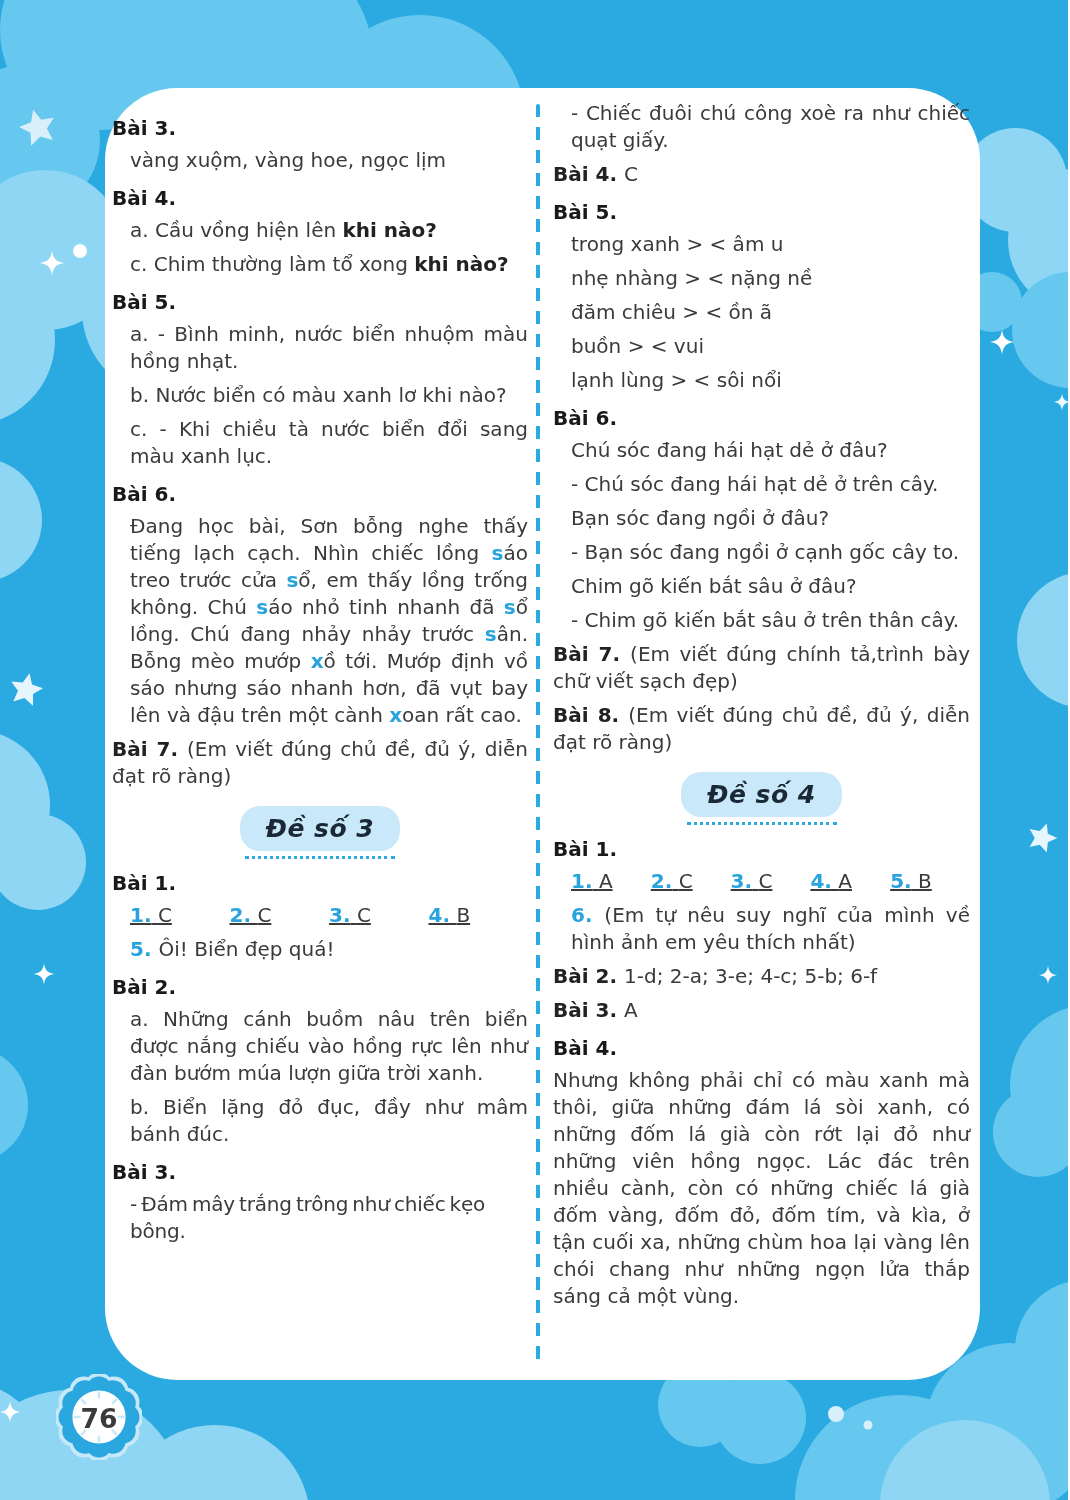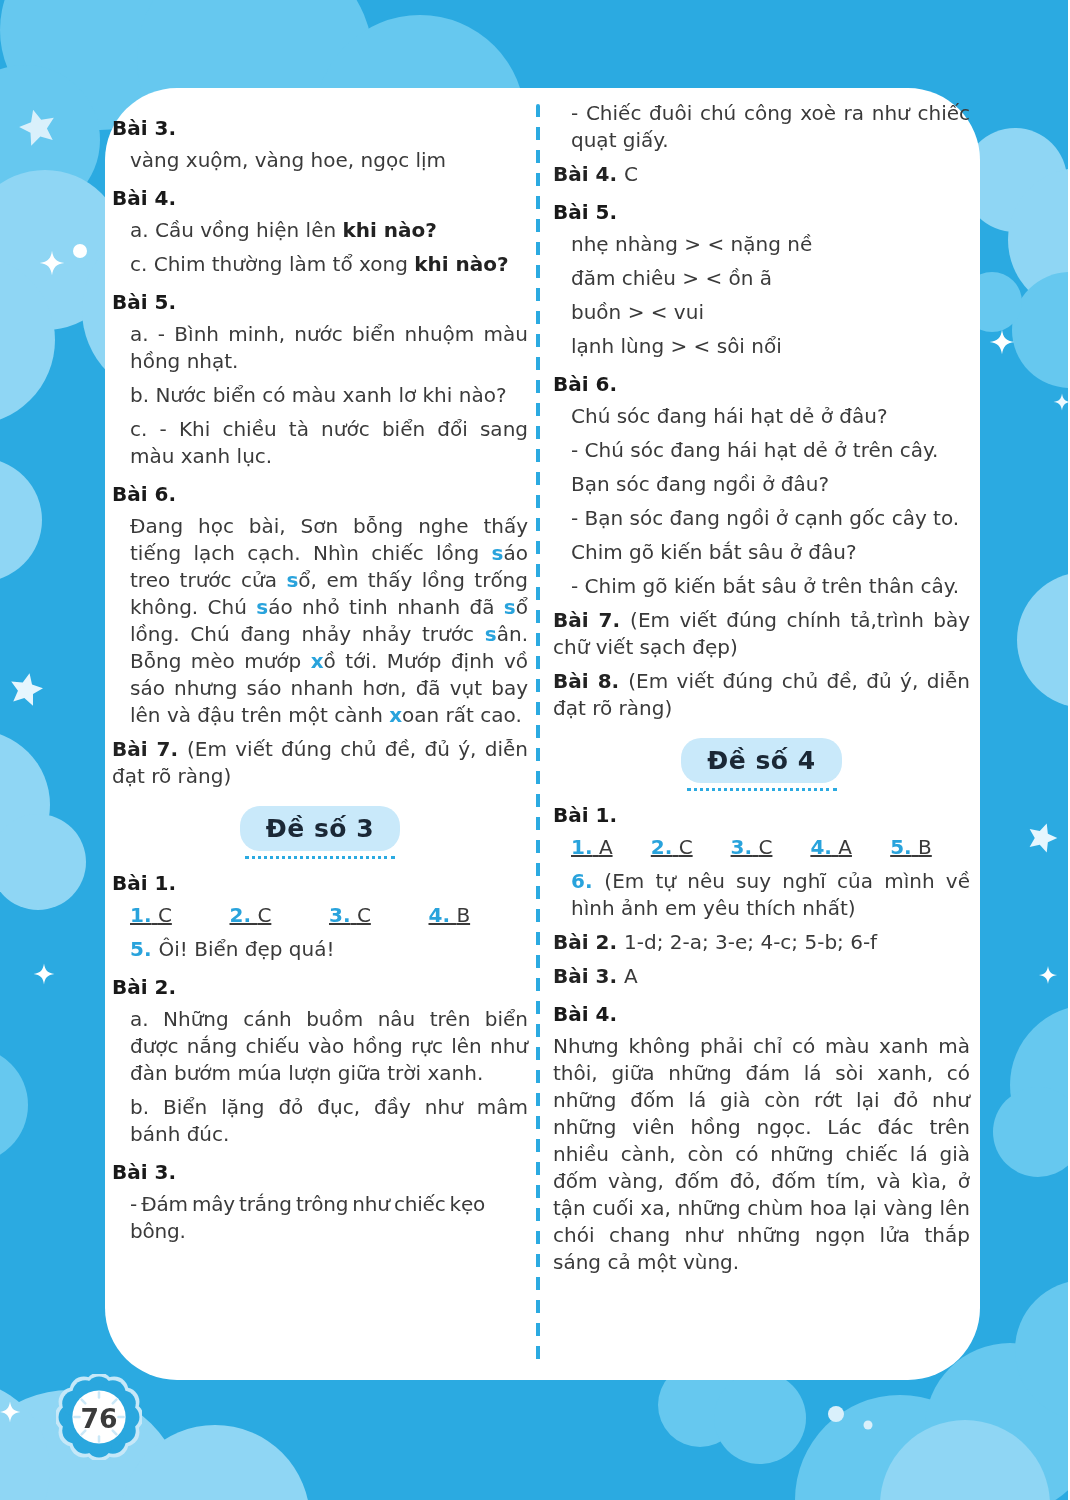--- a/index.html
+++ b/index.html
@@ -18,21 +18,21 @@
   .ind{padding-left:18px;}
   .tight{word-spacing:-2px;letter-spacing:-0.2px;}
   .bold{font-weight:bold;color:#222222;}
   .ul{text-underline-offset:4px;text-decoration-thickness:2px;}
   .accent{color:#29A3DC;font-weight:bold;}
   .ans-row{display:flex;padding-left:18px;margin:2px 0 7px;}
   .ans-item{flex:1;text-decoration:underline;}
   .num{color:#29A3DC;font-weight:bold;}
   .badge-wrap{margin:16px 0 10px;text-align:center;}
   .badge-pill{display:inline-block;background:#C9E9FA;color:#1b2836;font-weight:bold;font-size:25px;
-              padding:9px 26px;border-radius:20px;letter-spacing:.5px;}
+              padding:9px 26px;border-radius:20px;letter-spacing:.5px;font-style:italic;}
   .badge-dash{width:150px;margin:5px auto 0;border-top:3px dotted #2BAAE1;}
   #page-badge{position:absolute;left:56px;top:1374px;width:86px;height:86px;}
 </style>
 </head>
 <body>
 
 <div id="page">
 
   <svg id="bg" viewBox="0 0 1070 1500" xmlns="http://www.w3.org/2000/svg" aria-hidden="true">
     <defs>
@@ -127,20 +127,21 @@
       <div class="blk heading"><span>Bài 2.</span></div>
       <div class="blk justify ind"><span>a. </span><span class="ul">Những cánh buồm nâu</span><span> trên biển được nắng chiếu vào hồng rực lên như </span><span class="ul">đàn bướm</span><span> múa lượn giữa trời xanh.</span></div>
       <div class="blk justify ind"><span>b. </span><span class="ul">Biển lặng</span><span> đỏ đục, đầy như </span><span class="ul">mâm bánh đúc.</span></div>
       <div class="blk heading"><span>Bài 3.</span></div>
       <div class="blk line ind tight"><span>- Đám mây trắng trông như chiếc kẹo bông.</span></div>
     </div>
   <div id="col-right" class="col">
       <div class="blk justify ind"><span>- Chiếc đuôi chú công xoè ra như chiếc quạt giấy.</span></div>
       <div class="blk line"><span class="bold">Bài 4. </span><span>C</span></div>
       <div class="blk heading"><span>Bài 5.</span></div>
+      <div class="blk line ind"><span>trong xanh &gt; &lt; âm u</span></div>
       <div class="blk line ind"><span>nhẹ nhàng &gt; &lt; nặng nề</span></div>
       <div class="blk line ind"><span>đăm chiêu &gt; &lt; ồn ã</span></div>
       <div class="blk line ind"><span>buồn &gt; &lt; vui</span></div>
       <div class="blk line ind"><span>lạnh lùng &gt; &lt; sôi nổi</span></div>
       <div class="blk heading"><span>Bài 6.</span></div>
       <div class="blk line ind"><span>Chú sóc đang hái hạt dẻ ở đâu?</span></div>
       <div class="blk line ind"><span>- Chú sóc đang hái hạt dẻ ở trên cây.</span></div>
       <div class="blk line ind"><span>Bạn sóc đang ngồi ở đâu?</span></div>
       <div class="blk line ind"><span>- Bạn sóc đang ngồi ở cạnh gốc cây to.</span></div>
       <div class="blk line ind"><span>Chim gõ kiến bắt sâu ở đâu?</span></div>

